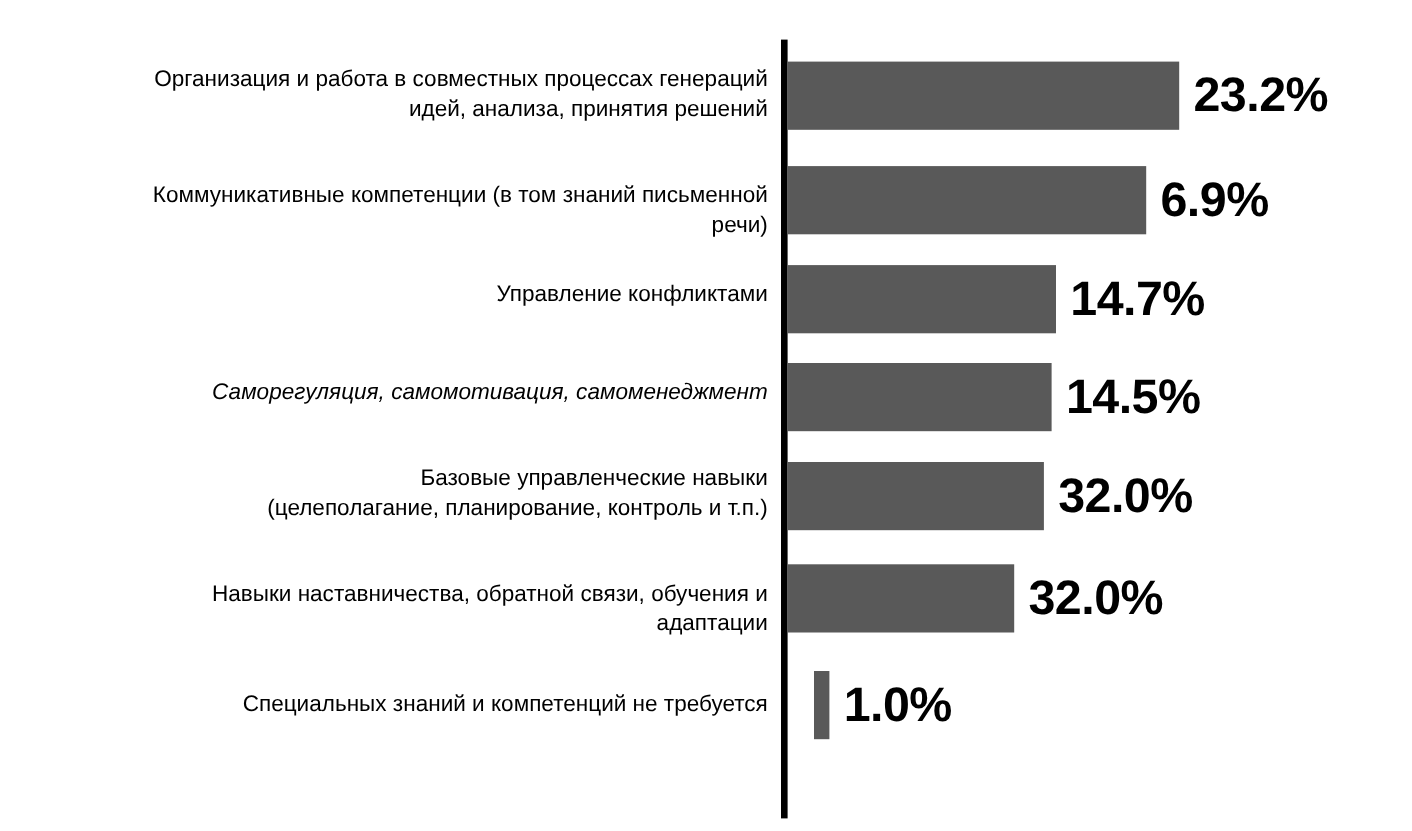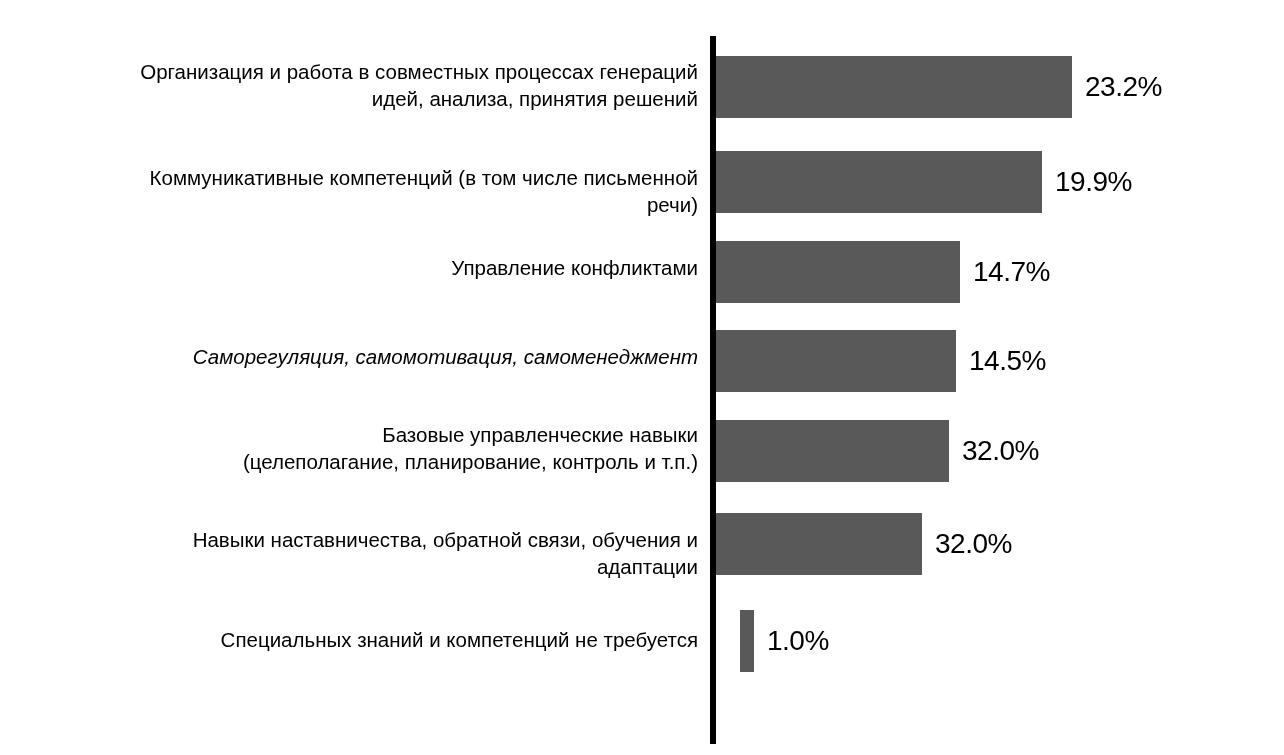--- a/index.html
+++ b/index.html
@@ -61,22 +61,22 @@
     top: 0;
     height: 100%;
     display: flex;
     align-items: center;
   }
   .bar {
     background: #595959;
     height: 62px;
   }
   .bar-value {
-    font-size: 28px;
-    font-weight: normal;
+    font-size: 44px;
+    font-weight: bold;
     color: #000000;
     margin-left: 13px;
     letter-spacing: -0.5px;
     white-space: nowrap;
   }
 </style>
 </head>
 <body>
 
 <div id="chart-root">
@@ -87,24 +87,24 @@
       <div class="row" style="height:101px;padding-left:42px;">
         <div class="row-label" style="top:22px;">Организация и работа в совместных процессах генераций
 идей, анализа, принятия решений</div>
         <div class="bar-wrap">
           <div class="bar" style="width:356px;"></div>
           <div class="bar-value">23.2%</div>
         </div>
       </div>
 
       <div class="row" style="height:90px;">
-        <div class="row-label" style="top:27px;">Коммуникативные компетенций (в том числе письменной речи)</div>
+        <div class="row-label" style="top:27px;">Коммуникативные компетенции (в том знаний письменной речи)</div>
         <div class="bar-wrap">
           <div class="bar" style="width:326px;"></div>
-          <div class="bar-value">19.9%</div>
+          <div class="bar-value">6.9%</div>
         </div>
       </div>
 
       <div class="row" style="height:90px;">
         <div class="row-label" style="top:27px;">Управление конфликтами</div>
         <div class="bar-wrap">
           <div class="bar" style="width:244px;"></div>
           <div class="bar-value">14.7%</div>
         </div>
       </div>

